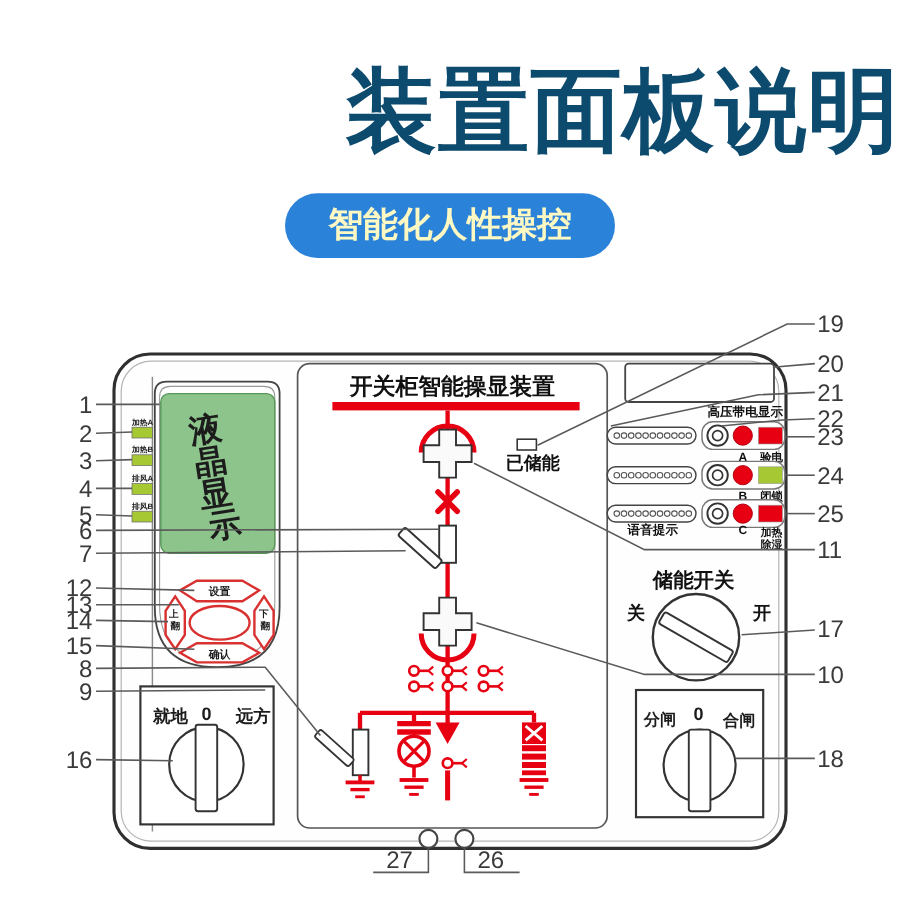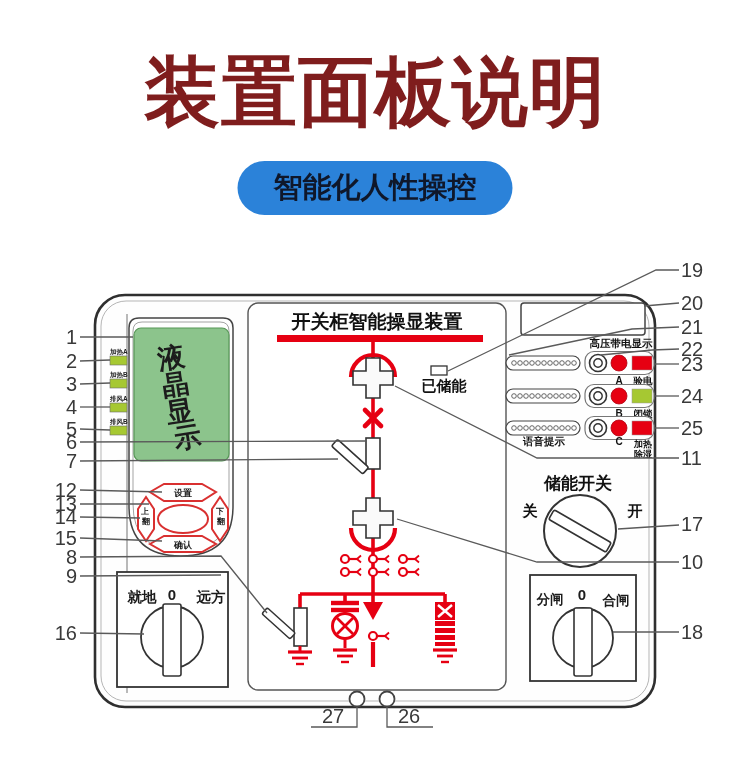--- a/index.html
+++ b/index.html
@@ -1,21 +1,21 @@
 <!DOCTYPE html>
 <html><head>
 <meta charset="utf-8">
 <style>
   html,body{margin:0;padding:0;}
   body{width:750px;height:765px;background:#ffffff;position:relative;
        font-family:"Liberation Sans",sans-serif;overflow:hidden;}
-  .title{position:absolute;top:42px;left:0;width:750px;text-align:center;
-         font-size:76px;font-weight:900;color:#7f1d1d;letter-spacing:1px;}
+  .title{position:absolute;top:42px;left:0;width:750px;text-align:right;
+         font-size:76px;font-weight:900;color:#0c4a6e;letter-spacing:1px;}
   .badge{position:absolute;top:161px;left:50%;transform:translateX(-50%);
-         background:#2b82d9;color:#0f172a;font-size:29px;font-weight:700;
+         background:#2b82d9;color:#fef9c3;font-size:29px;font-weight:700;
          padding:7px 36px;border-radius:27px;white-space:nowrap;}
   svg.diagram{position:absolute;top:0;left:0;}
   svg text{font-family:"Liberation Sans",sans-serif;}
   .cn{font-size:20px;fill:#3a3a3a;}
   .cl{stroke:#5a5a5a;stroke-width:1.3;fill:none;}
   .blab{font-size:6.5px;font-weight:bold;fill:#222;}
 </style>
 </head>
 <body>
 

